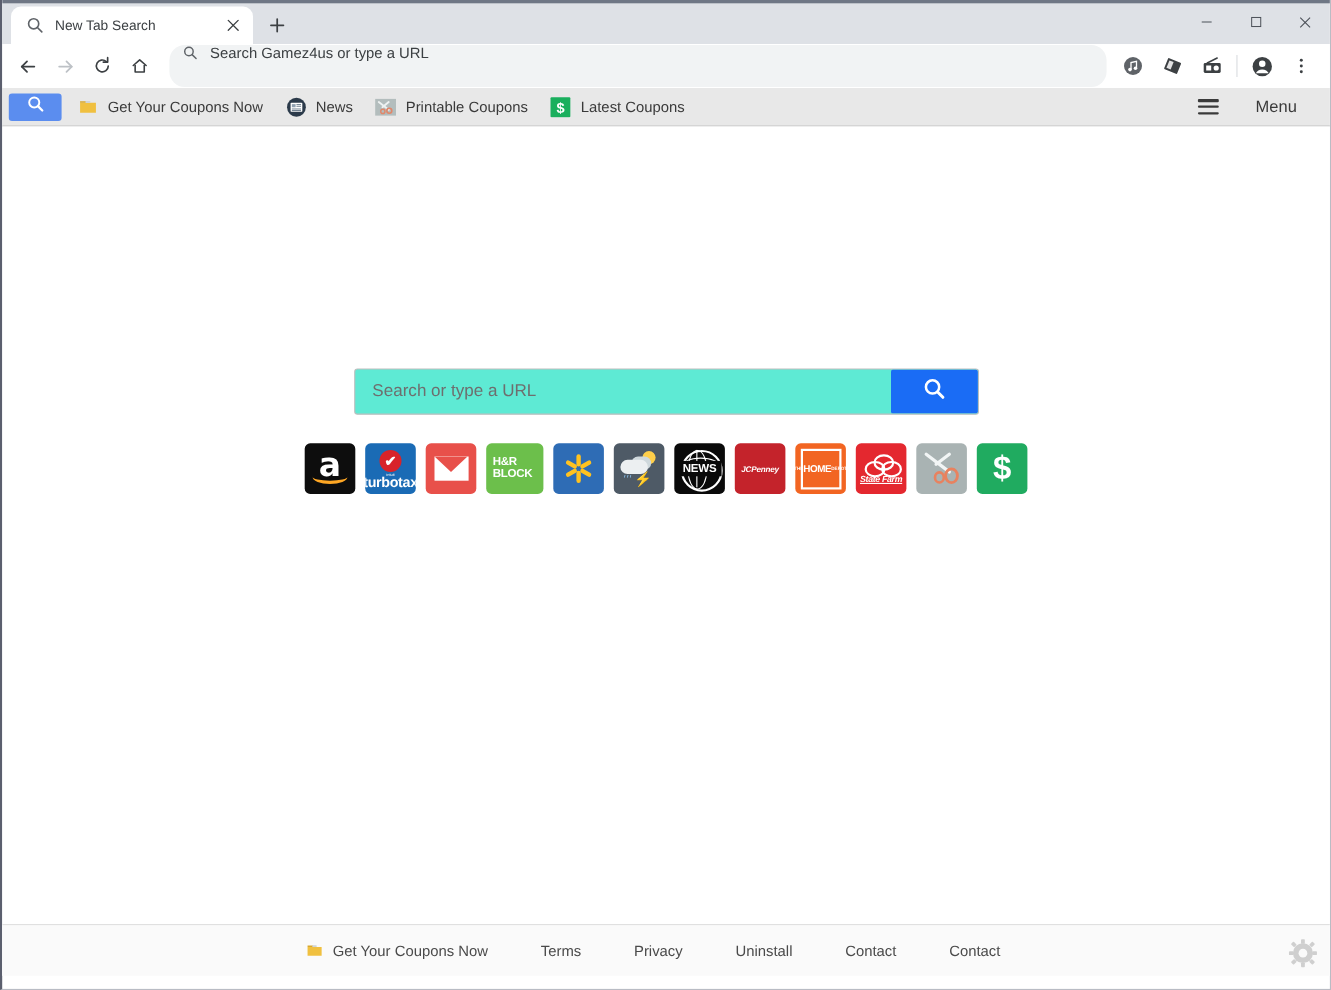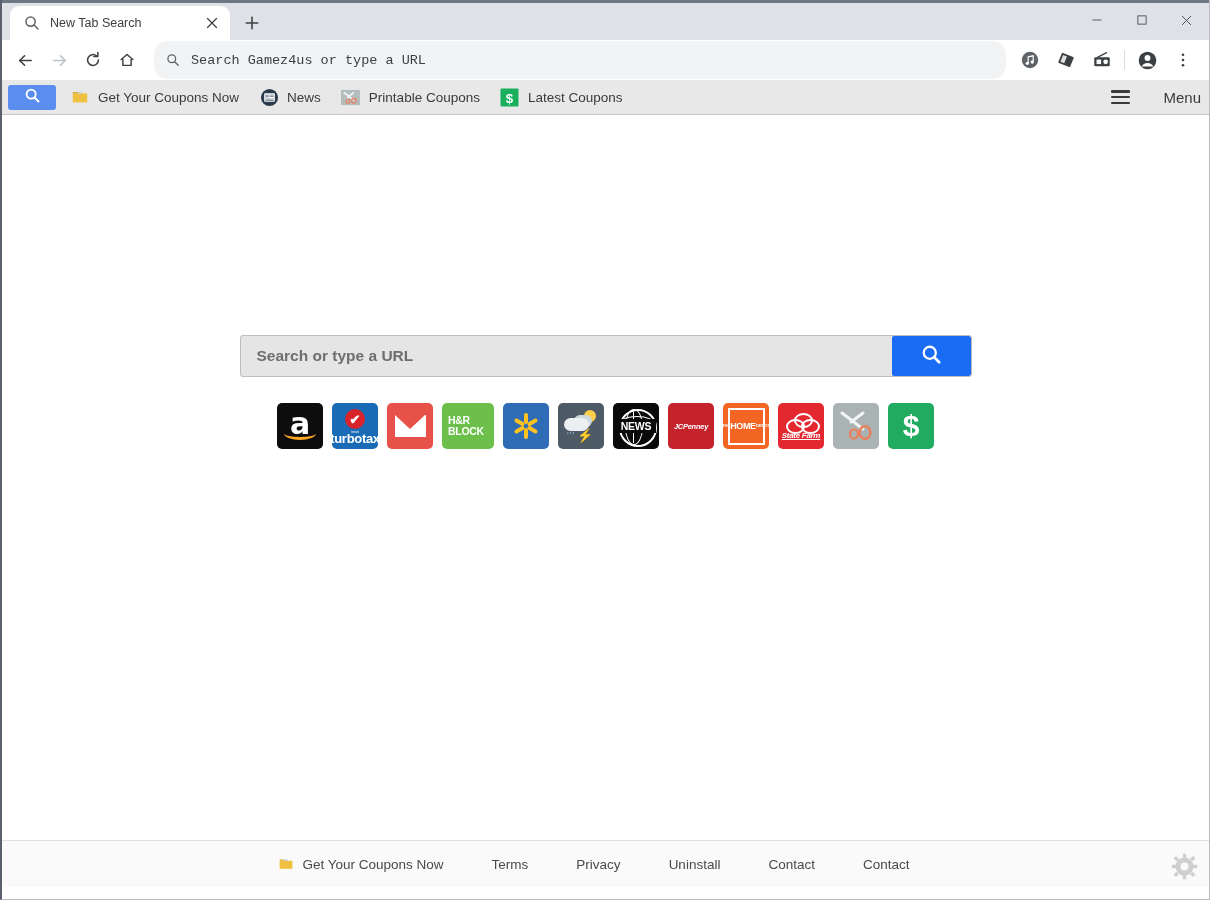--- a/index.html
+++ b/index.html
@@ -92,25 +92,23 @@
     color: #5f6368;
     flex: 0 0 auto;
   }
   .nav-icon.disabled { color: #bdc1c6; }
   .omnibox {
     flex: 1;
     height: 38px;
     background: #f1f3f4;
     border-radius: 14px;
     display: flex;
-    align-items: center;
     padding: 0 12px;
     margin: 0 6px 0 8px;
     box-sizing: border-box;
-    font-family: Liberation Mono, monospace;
   }
   .omnibox-icon { width: 15px; height: 15px; margin-right: 10px; color: #5f6368; flex:0 0 15px;}
   .omnibox-text { font-size: 13.5px; color: #3c4043; }
   .nav-right { display: flex; align-items: center; }
   .nav-right .nav-icon { margin: 0 3px; color: #3c4043; }
   .nav-sep { width:1px; height:20px; background:#dadce0; margin:0 4px; }
 
   
   .extbar {
     height: 35px;
@@ -160,21 +158,21 @@
     margin-right: 8px;
     flex: 0 0 20px;
     display:flex; align-items:center; justify-content:center;
   }
   .ext-menu {
     margin-left: auto;
     display: flex;
     align-items: center;
     font-size: 15px;
     color: #3a3a3a;
-    margin-right: 0;
+    margin-right: 22px;
     gap: 24px;
   }
   .hamburger {
     width: 19px; height: 14px;
     margin-right: 9px;
     display: flex; flex-direction: column; justify-content: space-between;
   }
   .hamburger i { display:block; height:2.5px; background:#3a3a3a; border-radius:1px; }
 
   
@@ -186,28 +184,27 @@
   .center-wrap {
     position: absolute;
     left: 0; right: 0;
     top: 220px;
     display: flex;
     flex-direction: column;
     align-items: center;
   }
   .big-search {
     display: flex;
-    width: 732px;
+    width: 568px;
     height: 42px;
     border: 1px solid #bdbdbd;
     border-radius: 3px;
     box-sizing: border-box;
-    background: #e5e5e5;
+    background: #5eead4;
     overflow: hidden;
-    font-weight: bold;
   }
   .big-search-input {
     flex: 1;
     display: flex;
     align-items: center;
     padding-left: 16px;
     font-size: 15.5px;
     color: #6e6e6e;
   }
   .big-search-btn {

